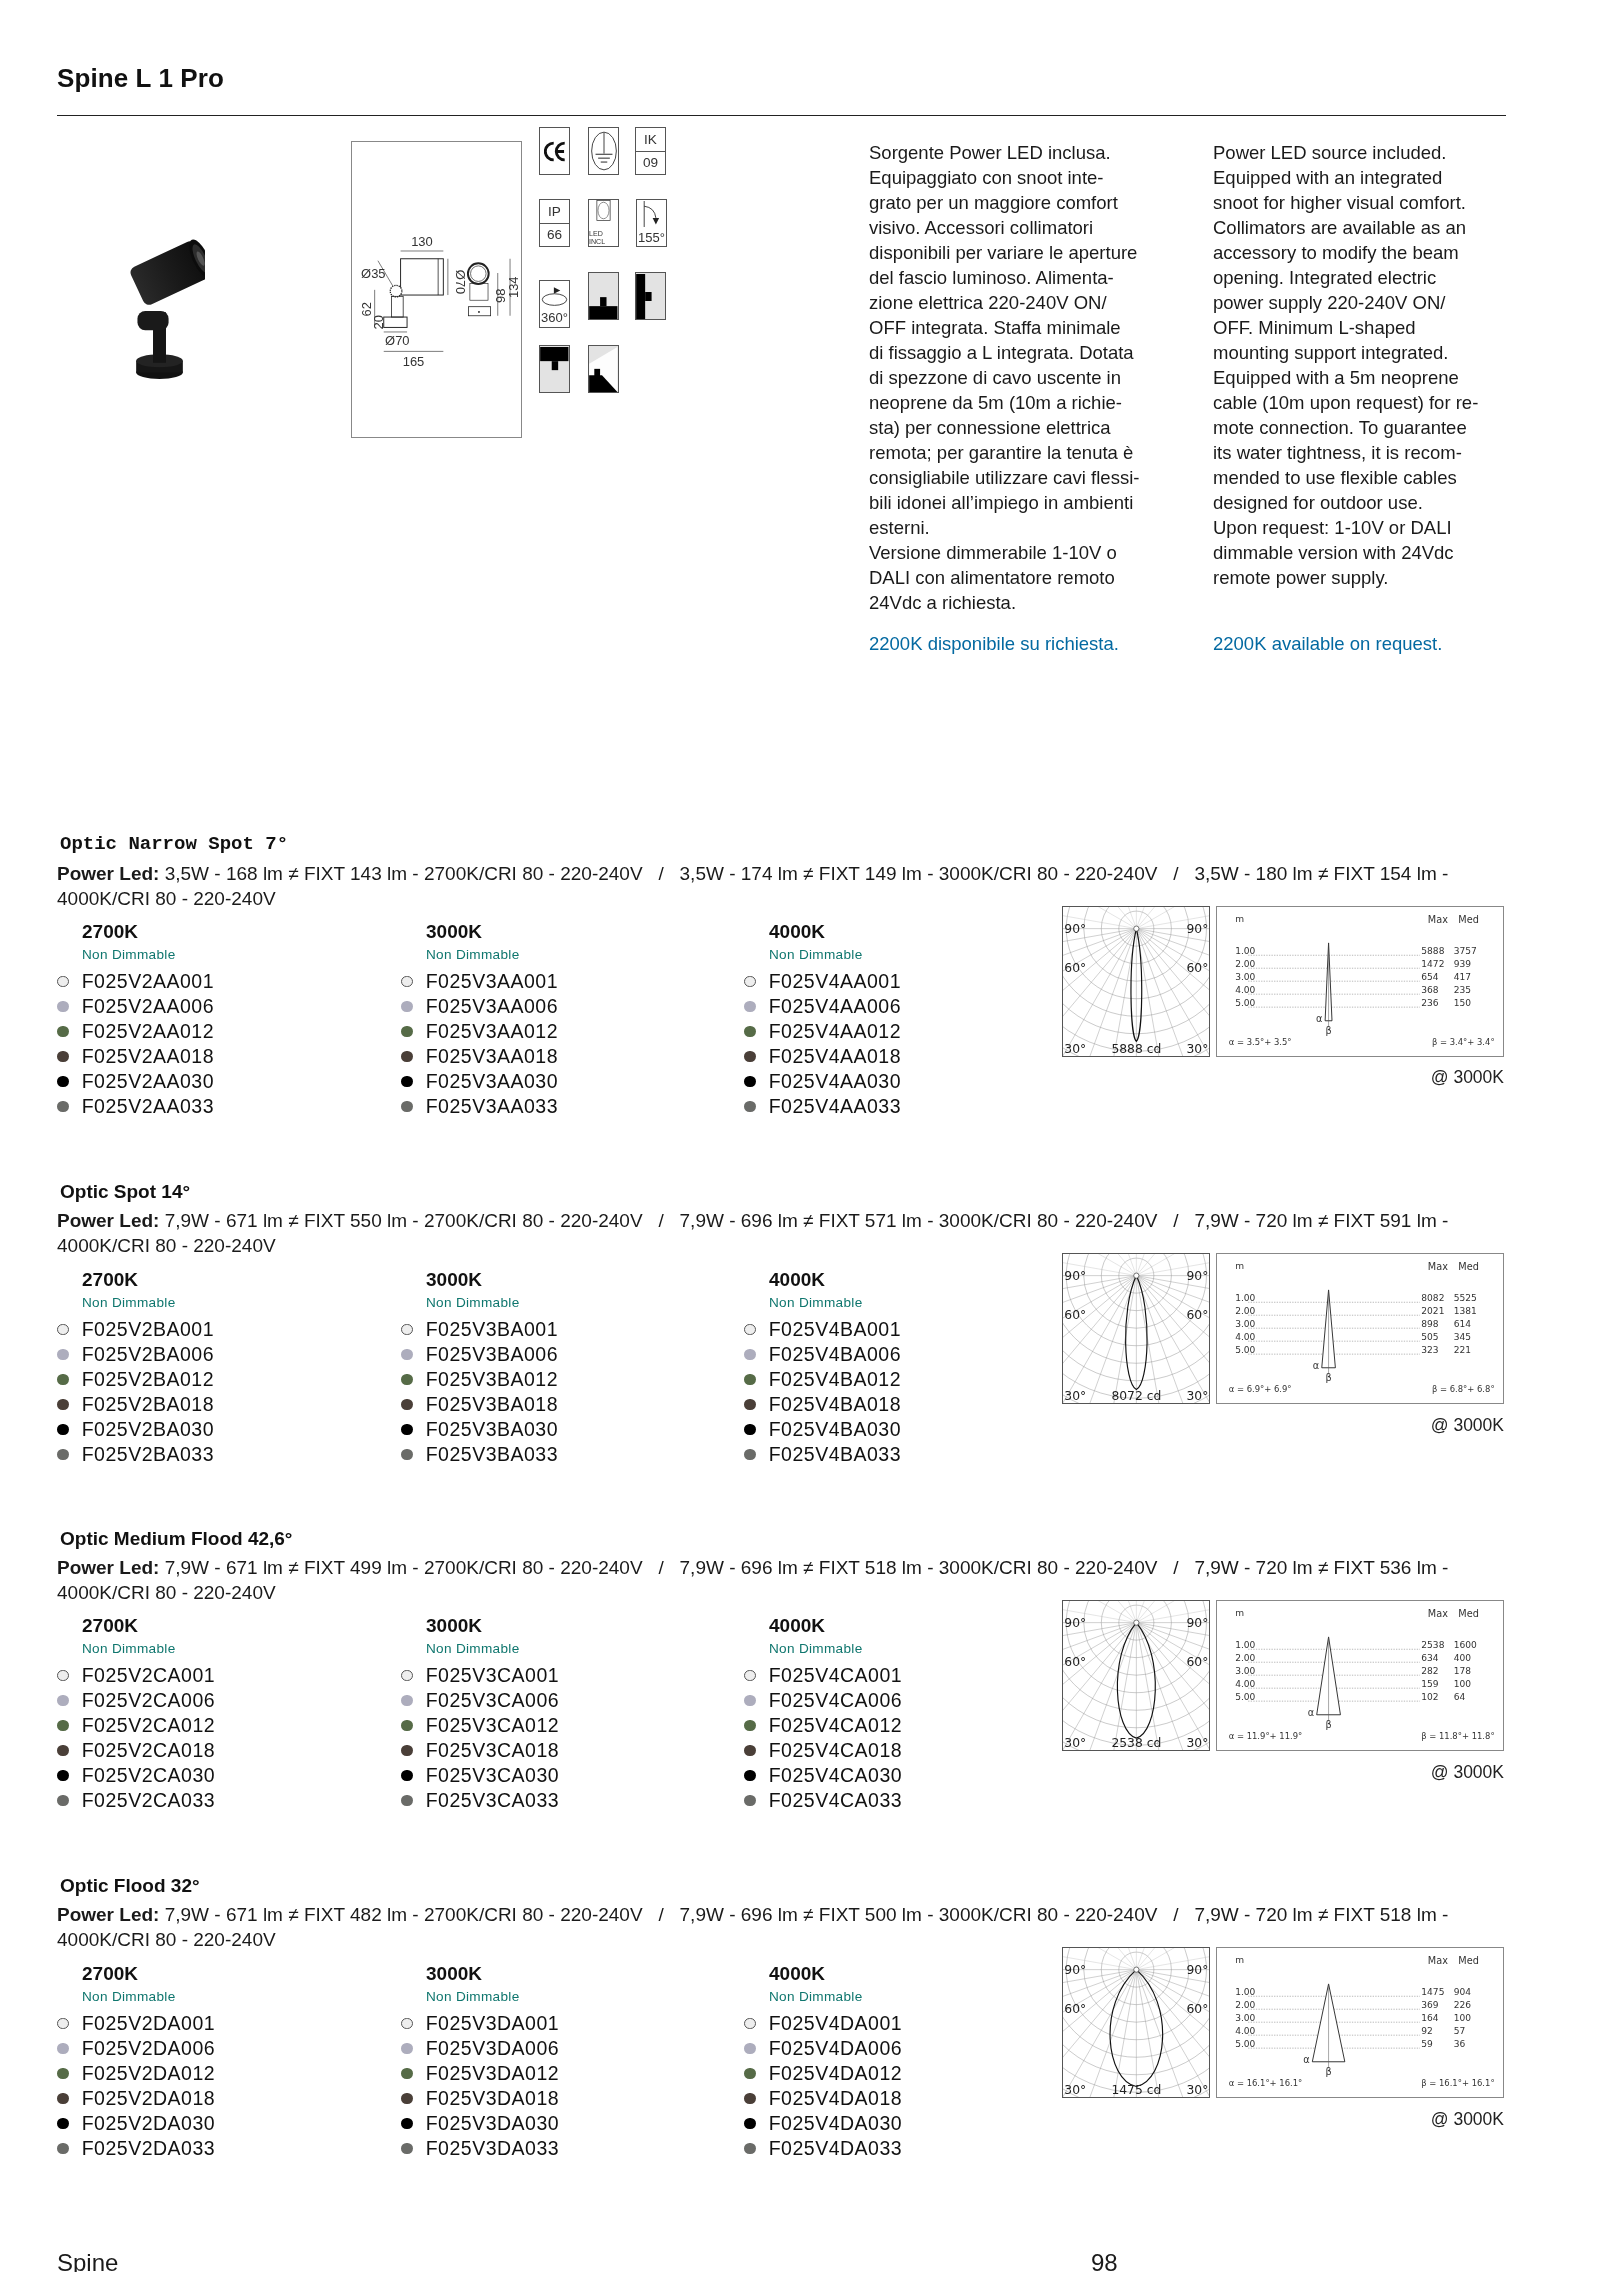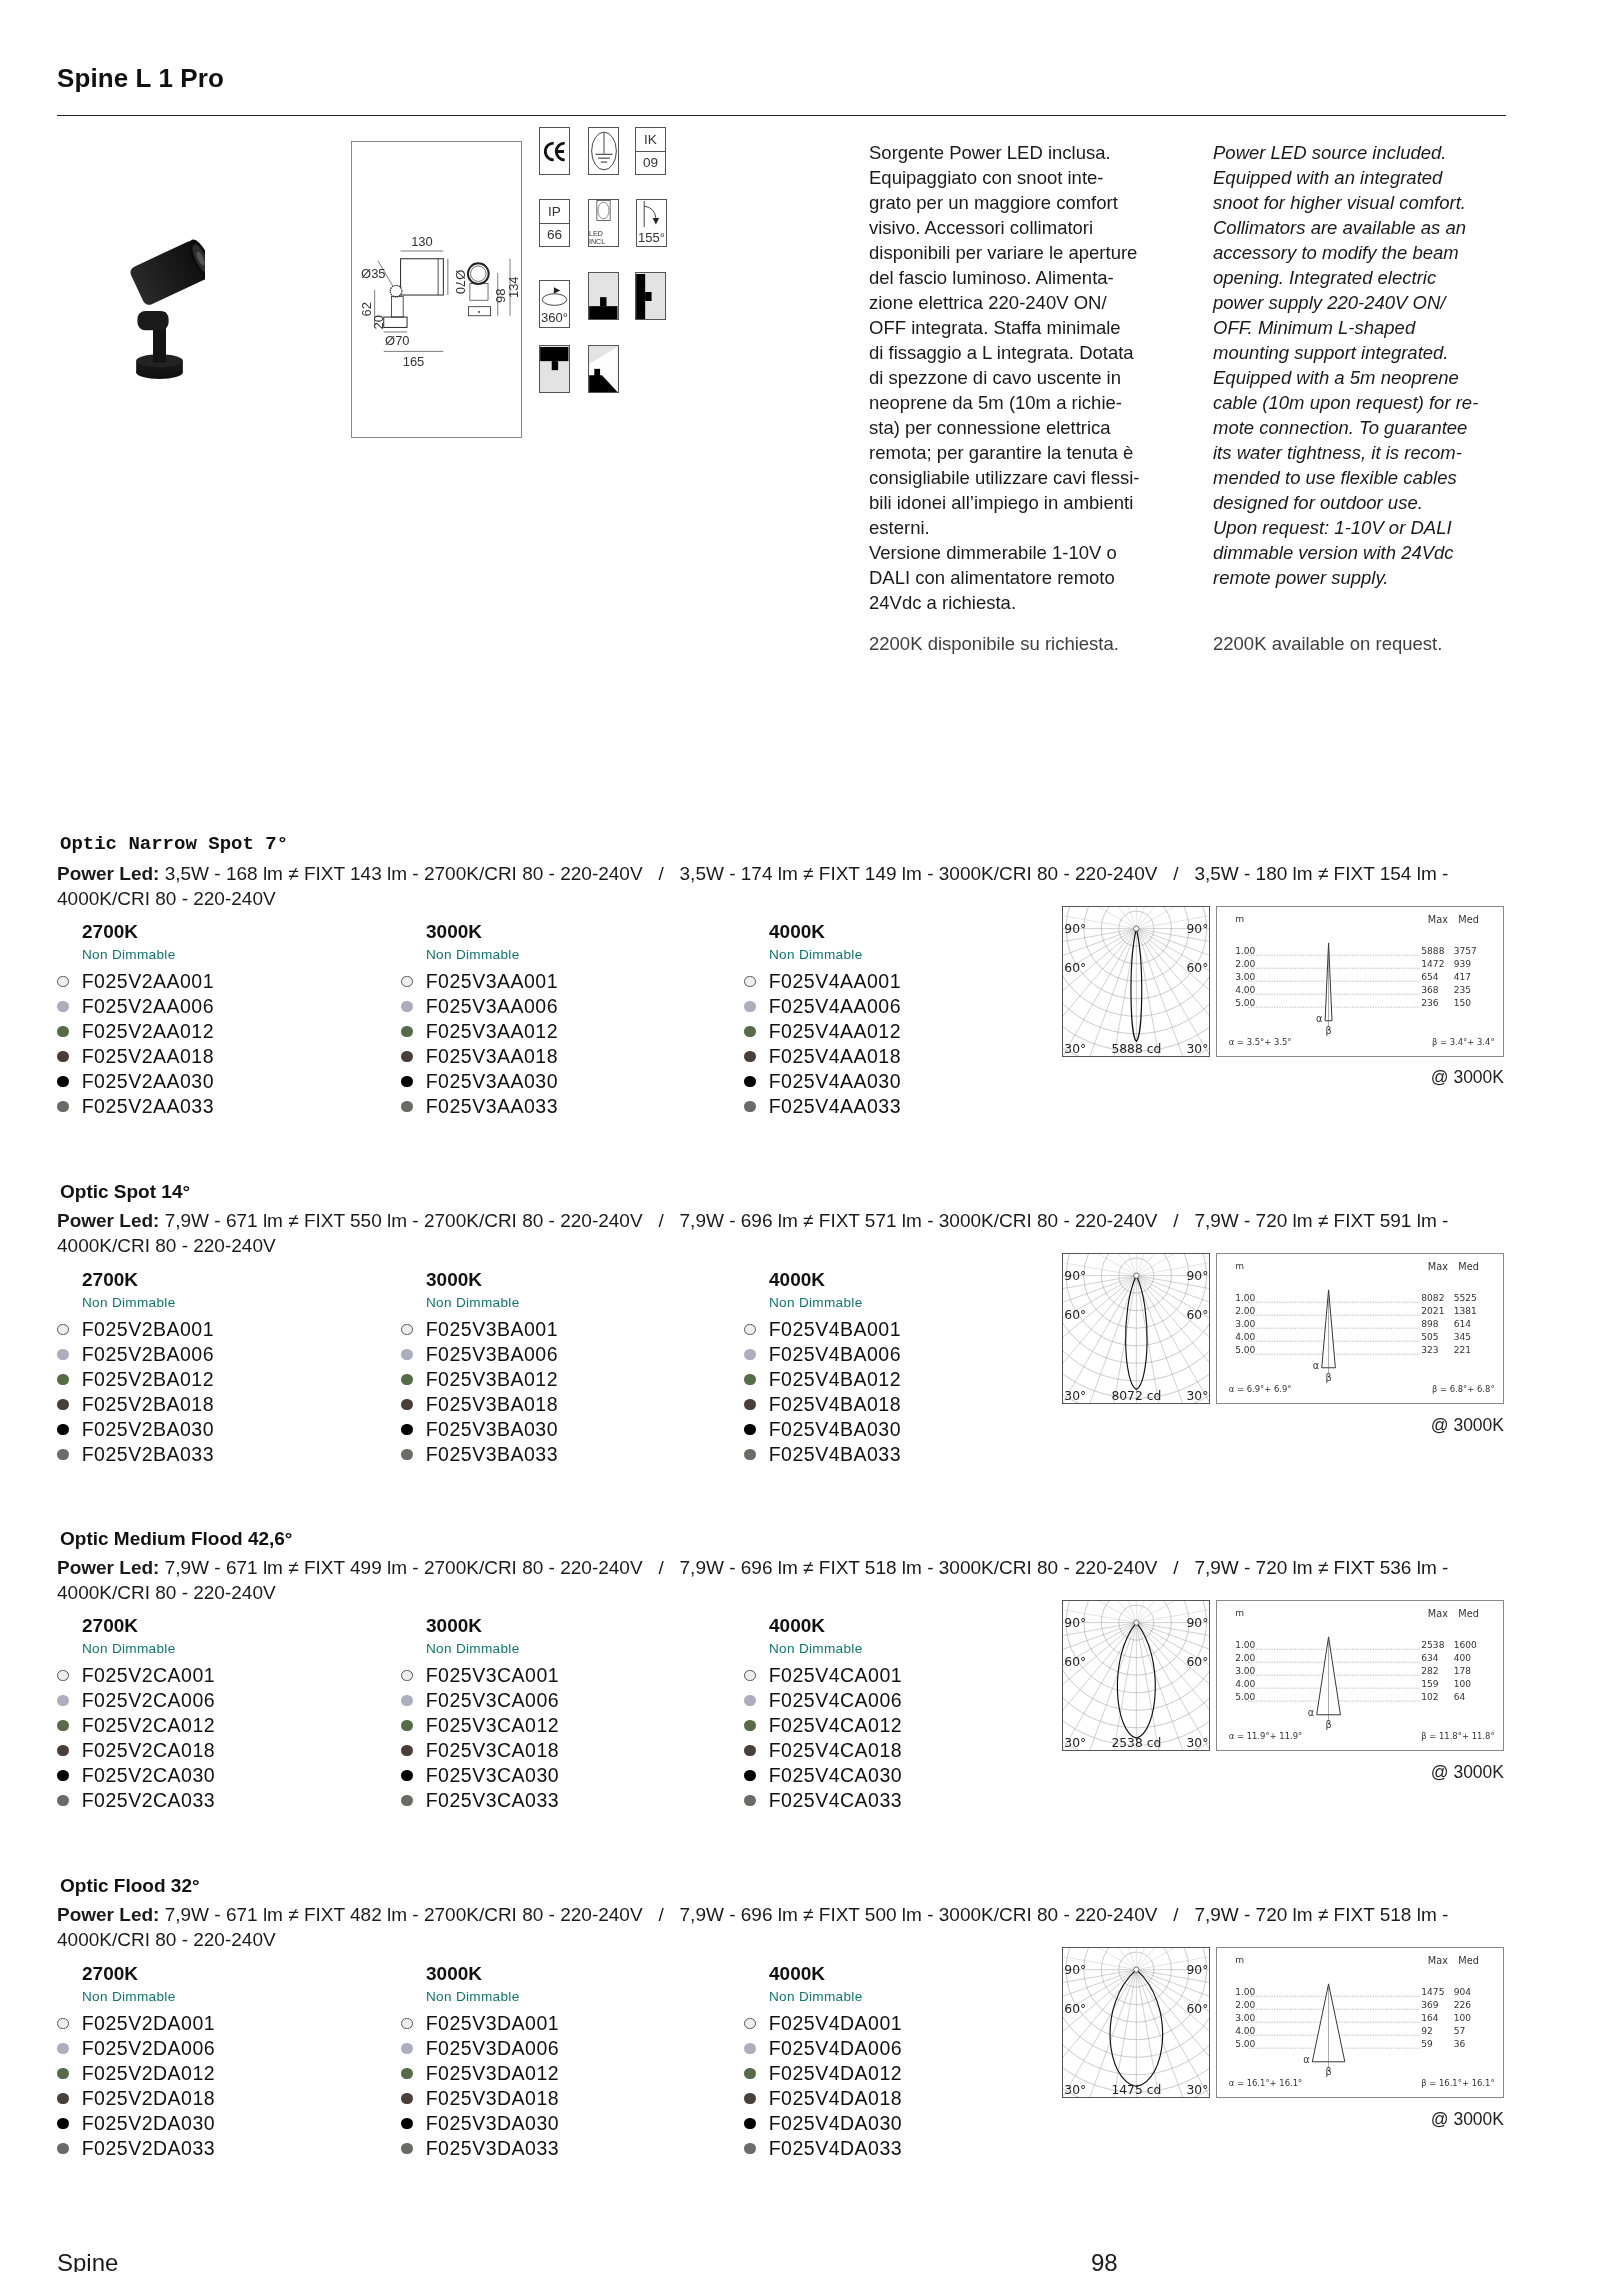--- a/index.html
+++ b/index.html
@@ -18,21 +18,21 @@
 
   .icon-box { position:absolute; width:31px; height:48px; border:1.3px solid #555; box-sizing:border-box; background:#fff;
               display:flex; flex-direction:column; align-items:center; justify-content:center; font-size:13px; color:#333; }
   .icon-box.split { justify-content:flex-start; }
   .icon-box .half { width:100%; height:50%; display:flex; align-items:center; justify-content:center; font-size:13.6px; }
   .icon-box .half.top { border-bottom:1.3px solid #555; }
   .icon-box svg { display:block; }
 
   .desc { font-size:18.5px; line-height:25px; color:#1a1a1a; width:305px; }
   .desc p { margin:0; white-space:pre-line; }
-  .orange { color:#404040; font-size:18.5px; }
+  .orange { color:#0369a1; font-size:18.5px; }
 
   .sec-title { left:60px; font-size:19px; font-weight:bold; }
   .power { left:57px; width:1454px; font-size:19px; line-height:25px; color:#1a1a1a; }
   .power b { font-weight:bold; }
   .col { position:absolute; width:273px; }
   .col .temp { position:absolute; left:25px; top:0; font-size:19px; font-weight:bold; }
   .col .dim { position:absolute; left:25px; top:26px; font-size:13.6px; color:#0f766e; letter-spacing:0.3px; }
   .col .codes { position:absolute; left:0; top:48px; }
   .code-row { position:relative; height:25px; display:flex; align-items:center; }
   .swatch { width:11.7px; height:11.7px; border-radius:50%; box-sizing:border-box; margin-right:13px; flex:none; }
@@ -207,21 +207,21 @@
 neoprene da 5m (10m a richie-
 sta) per connessione elettrica
 remota; per garantire la tenuta è
 consigliabile utilizzare cavi flessi-
 bili idonei all’impiego in ambienti
 esterni.
 Versione dimmerabile 1-10V o
 DALI con alimentatore remoto
 24Vdc a richiesta.</p>
 </div>
-<div class="abs desc" style="left:1213px;top:126px;font-style:italic;">
+<div class="abs desc" style="left:1213px;top:126px;">
   <p>Power LED source included.
 Equipped with an integrated
 snoot for higher visual comfort.
 Collimators are available as an
 accessory to modify the beam
 opening. Integrated electric
 power supply 220-240V ON/
 OFF. Minimum L-shaped
 mounting support integrated.
 Equipped with a 5m neoprene

